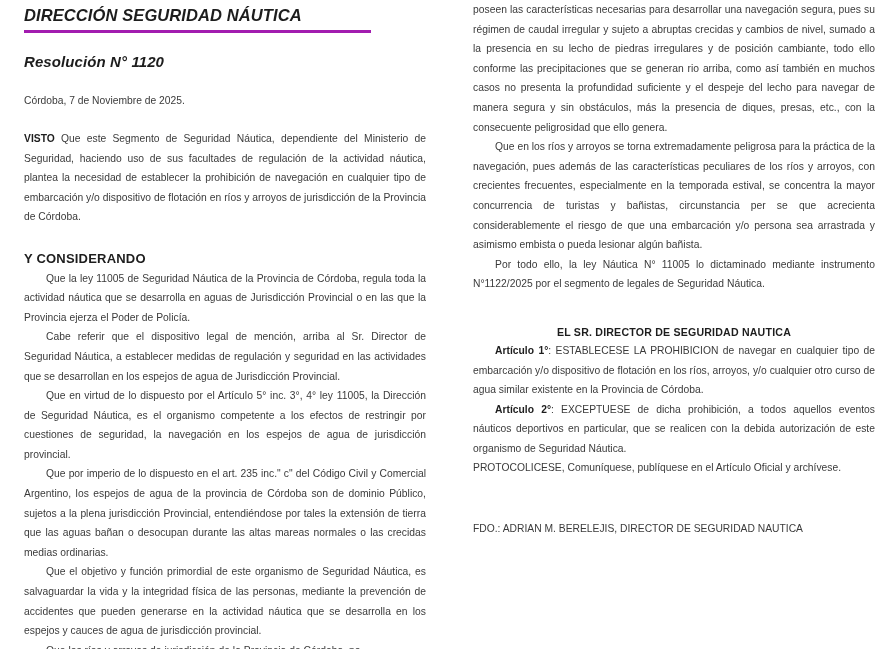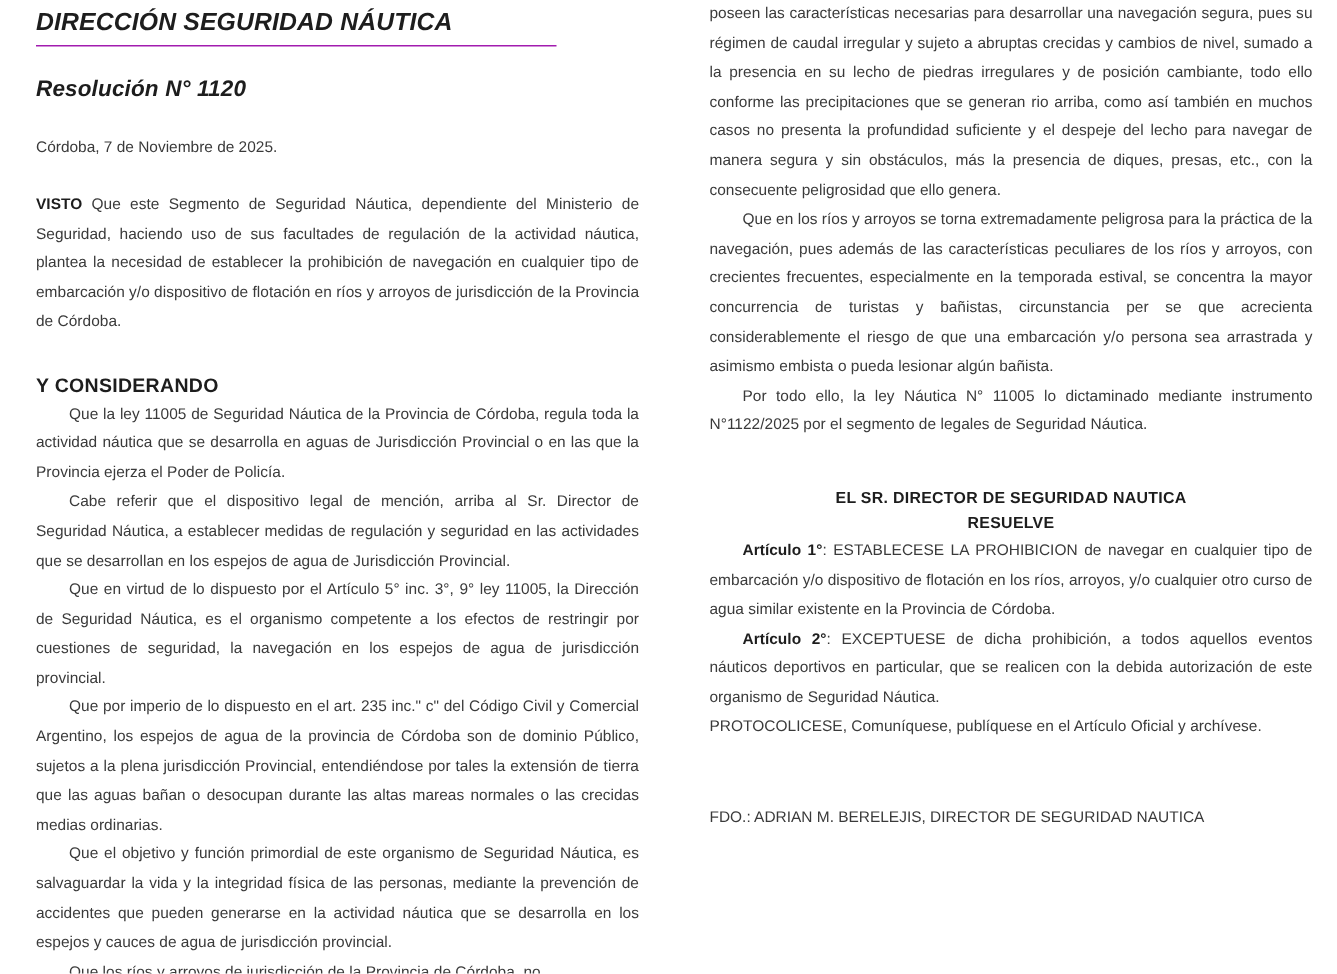--- a/index.html
+++ b/index.html
@@ -36,21 +36,21 @@
   }
   .col-right {
     left: 473px;
     width: 402px;
   }
 
   
   .masthead {
     margin-top: 6px;
     padding-bottom: 5px;
-    border-bottom: 1px solid #a21caf;
+    border-bottom: 3px solid #a21caf;
     width: 347px;
   }
   .masthead-title {
     font-size: 16.5px;
     font-weight: bold;
     font-style: italic;
     letter-spacing: 0.1px;
     color: #1d1d1d;
     white-space: nowrap;
     line-height: 1.15;
@@ -156,37 +156,36 @@
     <div class="dateline">Córdoba, 7 de Noviembre de 2025.</div>
 
     <div class="visto-block">
       <p class="body-par"><span class="b">VISTO</span><span> Que este Segmento de Seguridad Náutica, dependiente del Ministerio de Seguridad, haciendo uso de sus facultades de regulación de la actividad náutica, plantea la necesidad de establecer la prohibición de navegación en cualquier tipo de embarcación y/o dispositivo de flotación en ríos y arroyos de jurisdicción de la Provincia de Córdoba.</span></p>
     </div>
 
     <div class="section-label">Y CONSIDERANDO</div>
 
     <p class="body-par indent">Que la ley 11005 de Seguridad Náutica de la Provincia de Córdoba, regula toda la actividad náutica que se desarrolla en aguas de Jurisdicción Provincial o en las que la Provincia ejerza el Poder de Policía.</p>
     <p class="body-par indent">Cabe referir que el dispositivo legal de mención, arriba al Sr. Director de Seguridad Náutica, a establecer medidas de regulación y seguridad en las actividades que se desarrollan en los espejos de agua de Jurisdicción Provincial.</p>
-    <p class="body-par indent">Que en virtud de lo dispuesto por el Artículo 5° inc. 3°, 9° ley 11005, la Dirección de Seguridad Náutica, es el organismo competente a los efectos de restringir por cuestiones de seguridad, la navegación en los espejos de agua de jurisdicción provincial.</p>
+    <p class="body-par indent">Que en virtud de lo dispuesto por el Artículo 5° inc. 3°, 4° ley 11005, la Dirección de Seguridad Náutica, es el organismo competente a los efectos de restringir por cuestiones de seguridad, la navegación en los espejos de agua de jurisdicción provincial.</p>
     <p class="body-par indent">Que por imperio de lo dispuesto en el art. 235 inc." c" del Código Civil y Comercial Argentino, los espejos de agua de la provincia de Córdoba son de dominio Público, sujetos a la plena jurisdicción Provincial, entendiéndose por tales la extensión de tierra que las aguas bañan o desocupan durante las altas mareas normales o las crecidas medias ordinarias.</p>
     <p class="body-par indent">Que el objetivo y función primordial de este organismo de Seguridad Náutica, es salvaguardar la vida y la integridad física de las personas, mediante la prevención de accidentes que pueden generarse en la actividad náutica que se desarrolla en los espejos y cauces de agua de jurisdicción provincial.</p>
     <p class="body-par indent">Que los ríos y arroyos de jurisdicción de la Provincia de Córdoba, no</p>
 
   </div>
 
   <div class="col col-right">
 
     <p class="body-par right-top">poseen las características necesarias para desarrollar una navegación segura, pues su régimen de caudal irregular y sujeto a abruptas crecidas y cambios de nivel, sumado a  la presencia  en su lecho de piedras irregulares y de posición cambiante, todo ello conforme las precipitaciones que se generan rio arriba, como así también en muchos casos no presenta la profundidad suficiente y el despeje del lecho para navegar de manera segura y sin obstáculos, más la presencia de diques, presas, etc., con la consecuente peligrosidad que ello genera.</p>
 
     <p class="body-par indent">Que en los ríos y arroyos se torna extremadamente peligrosa para la práctica de la navegación, pues además de las características peculiares de los ríos y arroyos, con crecientes frecuentes, especialmente en la temporada estival, se concentra la mayor concurrencia de turistas y bañistas, circunstancia per se que acrecienta considerablemente el riesgo de que una embarcación y/o persona sea arrastrada y asimismo embista o pueda lesionar algún bañista.</p>
     <p class="body-par indent">Por todo ello, la ley Náutica N° 11005 lo dictaminado mediante instrumento N°1122/2025 por el segmento de legales de Seguridad Náutica.</p>
 
     <div class="resuelve-head">
       <span>EL SR. DIRECTOR DE SEGURIDAD NAUTICA</span>
-      <span class="line2">RESUELVE</span>
     </div>
 
     <p class="body-par indent articulo"><span class="b">Artículo 1°</span><span>: ESTABLECESE LA PROHIBICION de navegar en cualquier tipo de embarcación y/o dispositivo de flotación en los ríos, arroyos, y/o cualquier otro curso de agua similar existente en la Provincia de Córdoba.</span></p>
 
     <p class="body-par indent articulo-2"><span class="b">Artículo 2°</span><span>: EXCEPTUESE de dicha prohibición, a todos aquellos eventos náuticos deportivos en particular, que se realicen con la debida autorización de este organismo de Seguridad Náutica.</span></p>
 
     <p class="body-par protocol">PROTOCOLICESE, Comuníquese, publíquese en el Artículo Oficial y archívese.</p>
 
     <div class="fdo">FDO.: ADRIAN M. BERELEJIS, DIRECTOR DE SEGURIDAD NAUTICA</div>
 

